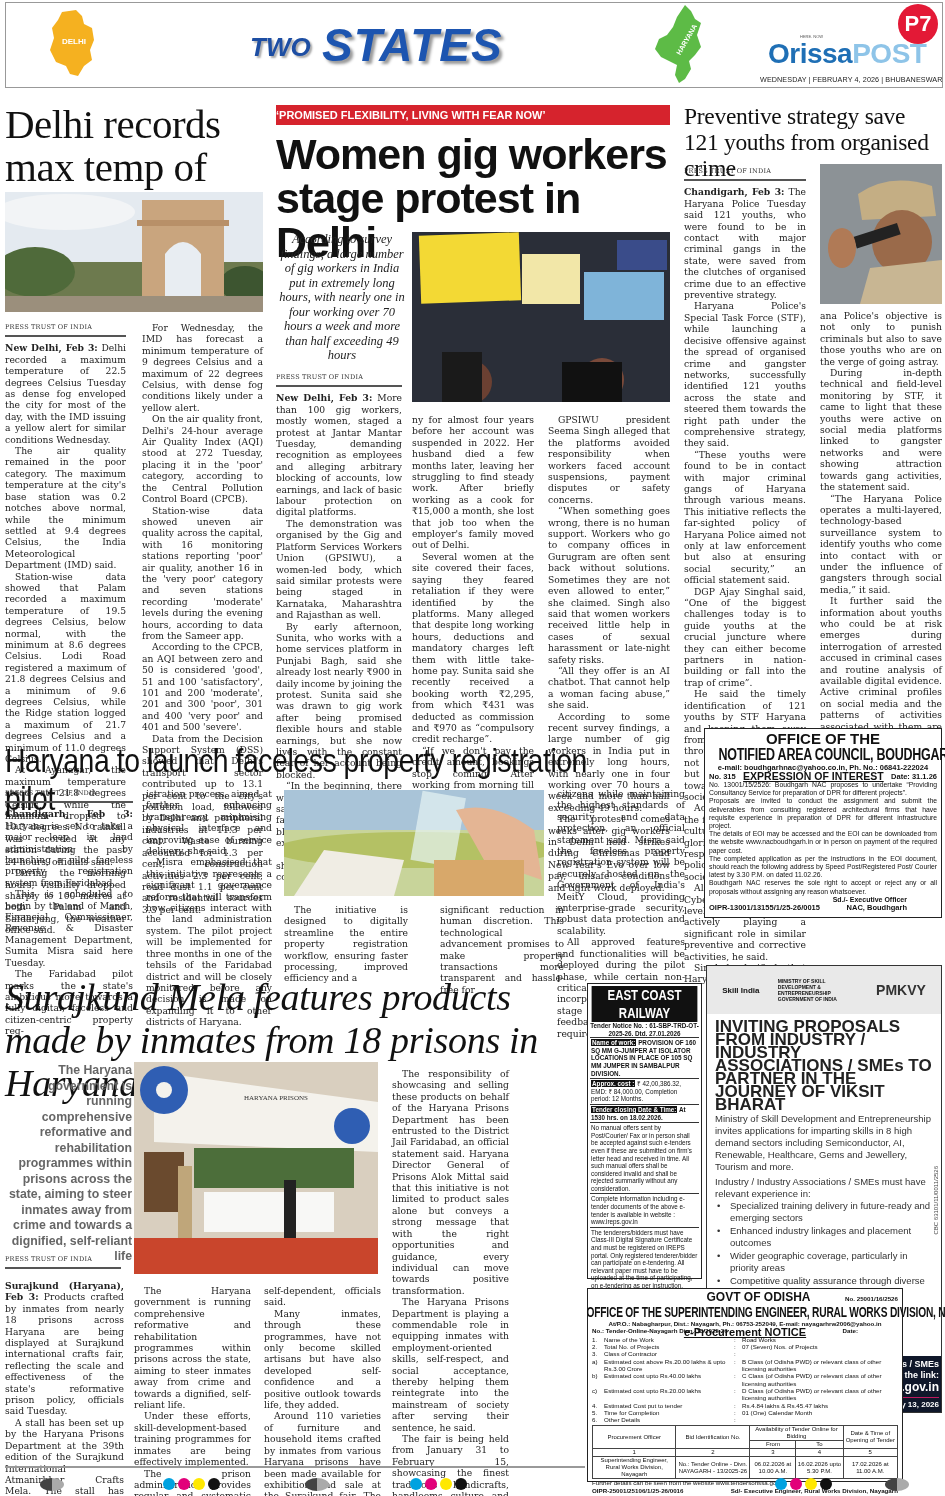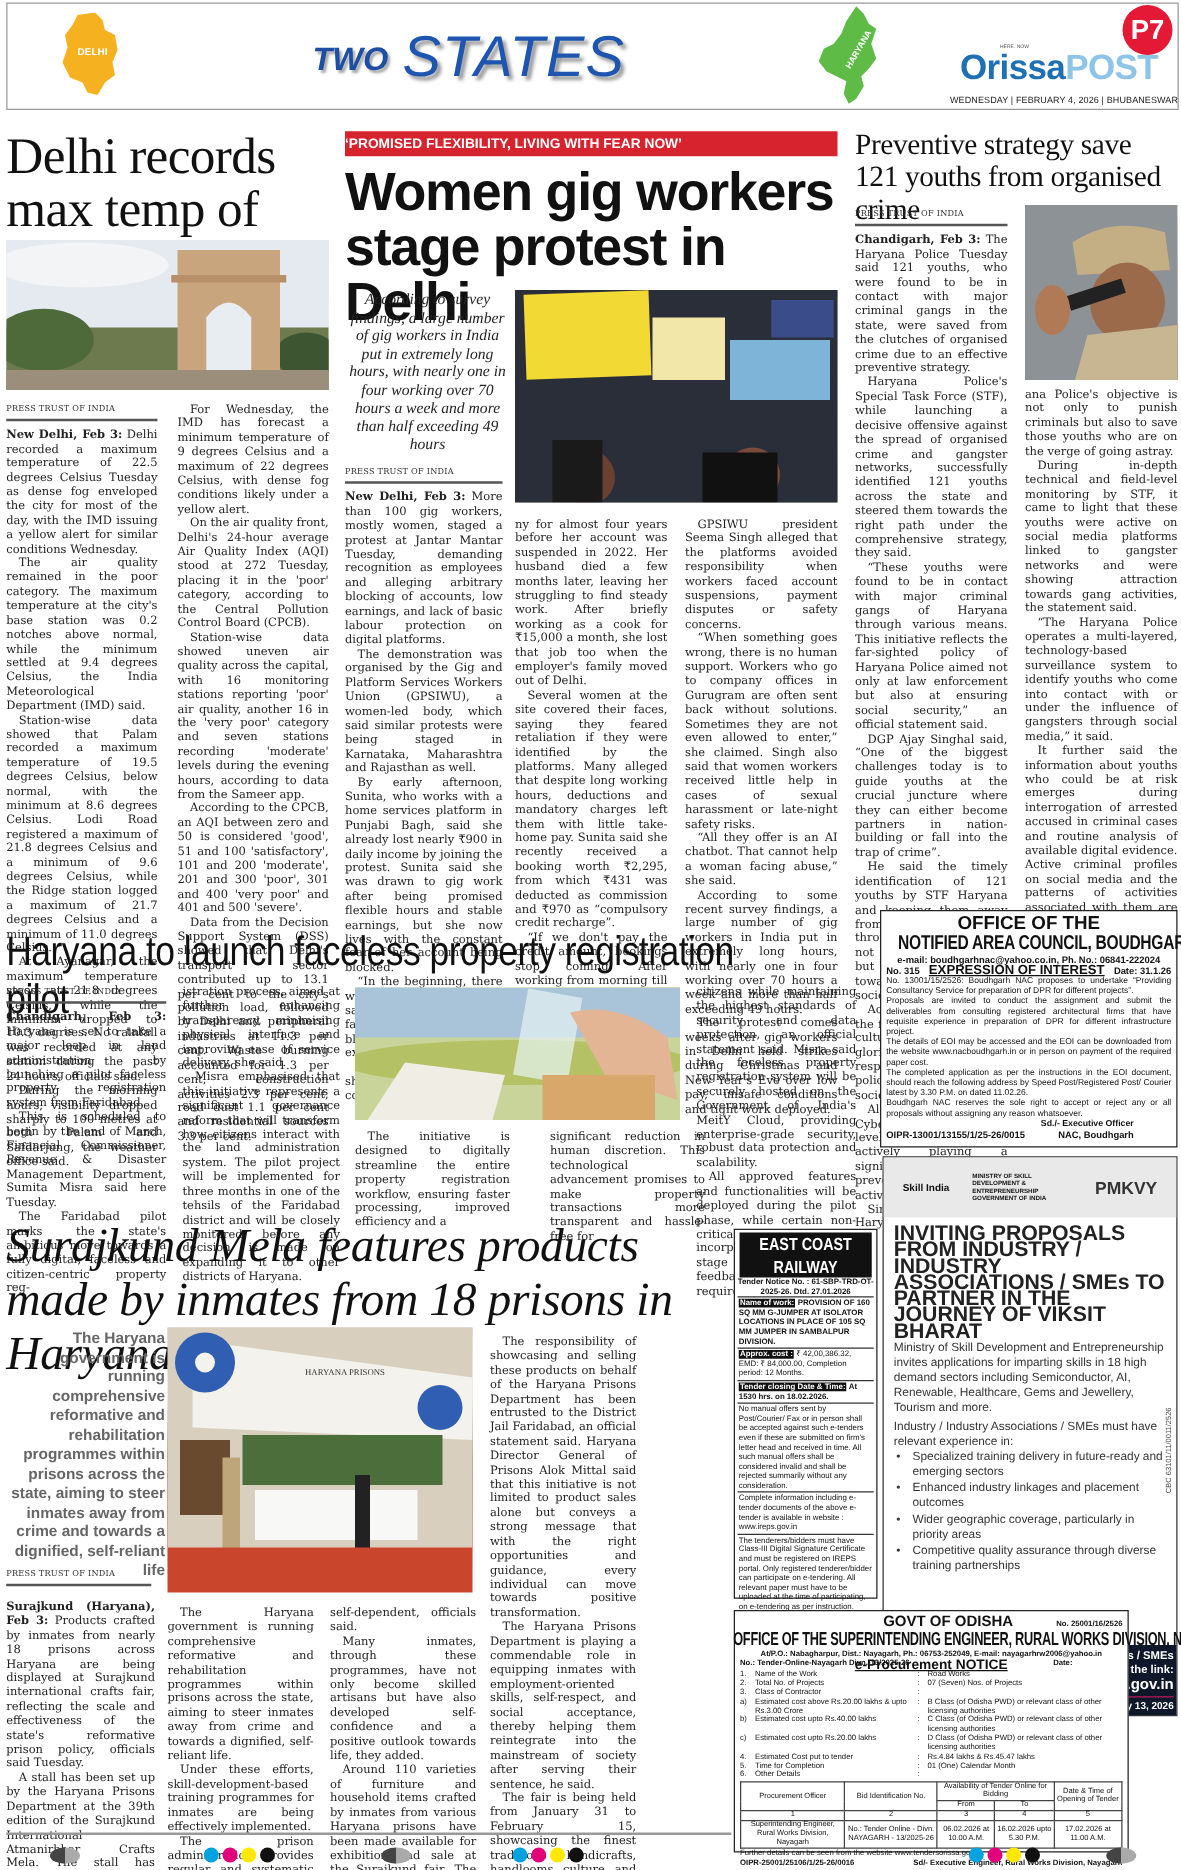--- a/index.html
+++ b/index.html
@@ -9,21 +9,21 @@
 .body-text{font-family:"DejaVu Serif",serif;font-size:9.2px;line-height:11.4px;text-align:justify;color:#222}
 .body-text p{text-indent:10px}
 .body-text p.first{text-indent:0}
 .body-text b{font-weight:bold}
 .byline{font-family:"DejaVu Serif",serif;font-size:6.5px;letter-spacing:0.2px;color:#333;border-bottom:2px solid #555;padding-bottom:2px;margin-bottom:5px;text-transform:uppercase}
 
 #masthead{left:5px;top:2px;width:938px;height:86px;border:1px solid #999}
 #delhi-map{left:48px;top:10px;width:50px;height:68px}
 #haryana-map{left:655px;top:5px;width:50px;height:80px}
 #title-two{left:250px;top:32px;font-family:"Liberation Sans",sans-serif;font-weight:bold;font-style:italic;font-size:26px;color:#1d4ea3;text-shadow:2px 2px 2px #aaa}
-#title-states{left:322px;top:18px;font-family:"Liberation Sans",sans-serif;font-weight:normal;font-style:italic;font-size:46px;color:#1d55b0;letter-spacing:1px;text-shadow:3px 3px 3px #999}
+#title-states{left:322px;top:18px;font-family:"Liberation Sans",sans-serif;font-weight:bold;font-style:italic;font-size:46px;color:#1d55b0;letter-spacing:1px;text-shadow:3px 3px 3px #999}
 #p7{left:898px;top:4px;width:40px;height:40px;border-radius:50%;background:#e31936;color:#fff;font-family:"Liberation Sans",sans-serif;font-weight:bold;font-size:22px;text-align:center;line-height:40px}
 #orissa-post{left:768px;top:38px;font-family:"Liberation Sans",sans-serif;font-weight:bold;font-size:28px;letter-spacing:-0.5px}
 #orissa-post .o1{color:#1f6fb5}
 #orissa-post .o2{color:#8ec4e8}
 #dateline{left:760px;top:75px;font-family:"Liberation Sans",sans-serif;font-size:7.2px;color:#222;letter-spacing:0.1px}
 
 #s1-head{left:5px;top:103px;width:262px;font-family:"Liberation Serif",serif;font-size:41px;line-height:43px;color:#111;letter-spacing:-0.5px}
 #s1-photo{left:5px;top:192px;width:258px;height:120px;overflow:hidden;background:linear-gradient(180deg,#dfe7ee 0%,#e8edf2 55%,#8c9a7a 75%,#6b6a5e 100%)}
 #s1-col1{left:5px;top:322px;width:121px}
 #s1-col2{left:142px;top:322px;width:121px}
@@ -58,21 +58,21 @@
 #s5-col3{left:264px;top:1285px;width:117px}
 #s5-col4{left:392px;top:1068px;width:117px}
 
 .ad{border:1.5px solid #222;background:#fff;font-family:"Liberation Sans",sans-serif;color:#111}
 #ad-nac{left:704px;top:728px;width:238px;height:190px;padding:2px 4px}
 #ad-nac .t1{font-size:15px;font-weight:bold;text-align:center;line-height:15px}
 #ad-nac .t2{font-size:16px;font-weight:bold;text-align:center;line-height:17px;transform:scaleX(0.78);transform-origin:center;white-space:nowrap;margin-left:-20px;margin-right:-20px;letter-spacing:-0.3px}
 #ad-nac .row{display:flex;justify-content:space-between;font-size:7.5px;font-weight:bold;line-height:9px}
 #ad-nac .eoi{font-size:10.5px;font-weight:bold;text-decoration:underline}
 #ad-nac .txt{font-size:6.8px;line-height:8.2px;text-align:justify}
-#ad-skill{left:706px;top:925px;width:236px;height:448px;border:1.5px solid #333}
+#ad-skill{left:706px;top:965px;width:236px;height:448px;border:1.5px solid #333}
 #ad-skill .logos{height:48px;background:#e9e9e9;display:flex;align-items:center;justify-content:space-around;padding:0 6px;font-size:7px}
 #ad-skill .heading{font-size:17px;font-weight:bold;line-height:13px;padding:6px 8px 2px;color:#222}
 #ad-skill .para{font-size:9.5px;line-height:12px;padding:0 8px;color:#333}
 #ad-skill ul{list-style:none;padding:0 8px 0 10px;font-size:9.5px;line-height:11.5px;color:#333}
 #ad-skill li{position:relative;padding-left:13px;margin-bottom:2px}
 #ad-skill li::before{content:"•";position:absolute;left:0}
 #ad-skill .footer{position:absolute;left:0;right:0;bottom:0;background:#0f172a;color:#fff;text-align:right;padding:3px 2px}
 #ad-skill .footer .f1{font-size:9px;line-height:10.5px;font-weight:bold}
 #ad-skill .footer .f2{font-size:12px;font-weight:bold;line-height:15px}
 #ad-skill .footer .f3{font-size:8px;font-weight:bold;border-top:1px solid #be185d;margin-top:2px;padding-top:2px}
@@ -304,21 +304,21 @@
     </div>
 </div>
 
 <div id="ad-skill" class="abs ad">
   <div class="logos">
     <span style="font-weight:bold;font-size:8px">Skill India</span>
     <span style="font-size:5px;width:80px;line-height:6px;font-weight:bold">MINISTRY OF SKILL DEVELOPMENT &amp; ENTREPRENEURSHIP GOVERNMENT OF INDIA</span>
     <span style="font-weight:bold;font-size:14px;color:#333">PMKVY</span>
   </div>
   <div class="heading">INVITING PROPOSALS FROM INDUSTRY / INDUSTRY ASSOCIATIONS / SMEs TO PARTNER IN THE JOURNEY OF VIKSIT BHARAT</div>
-  <div class="para">Ministry of Skill Development and Entrepreneurship invites applications for imparting skills in 18 high demand sectors including Semiconductor, AI, Renewable, Healthcare, Gems and Jewellery, Tourism and more.</div>
+  <div class="para">Ministry of Skill Development and Entrepreneurship invites applications for imparting skills in 8 high demand sectors including Semiconductor, AI, Renewable, Healthcare, Gems and Jewellery, Tourism and more.</div>
   <div class="para" style="margin-top:3px">Industry / Industry Associations / SMEs must have relevant experience in:</div>
   <ul>
     <li>Specialized training delivery in future-ready and emerging sectors</li>
     <li>Enhanced industry linkages and placement outcomes</li>
     <li>Wider geographic coverage, particularly in priority areas</li>
     <li>Competitive quality assurance through diverse training partnerships</li>
   </ul>
   <div class="cbc">CBC 63101/11/0011/2526</div>
   <div class="footer">
     <div class="f1">Interested Industry / Industry Associations / SMEs may apply through the link:</div>

